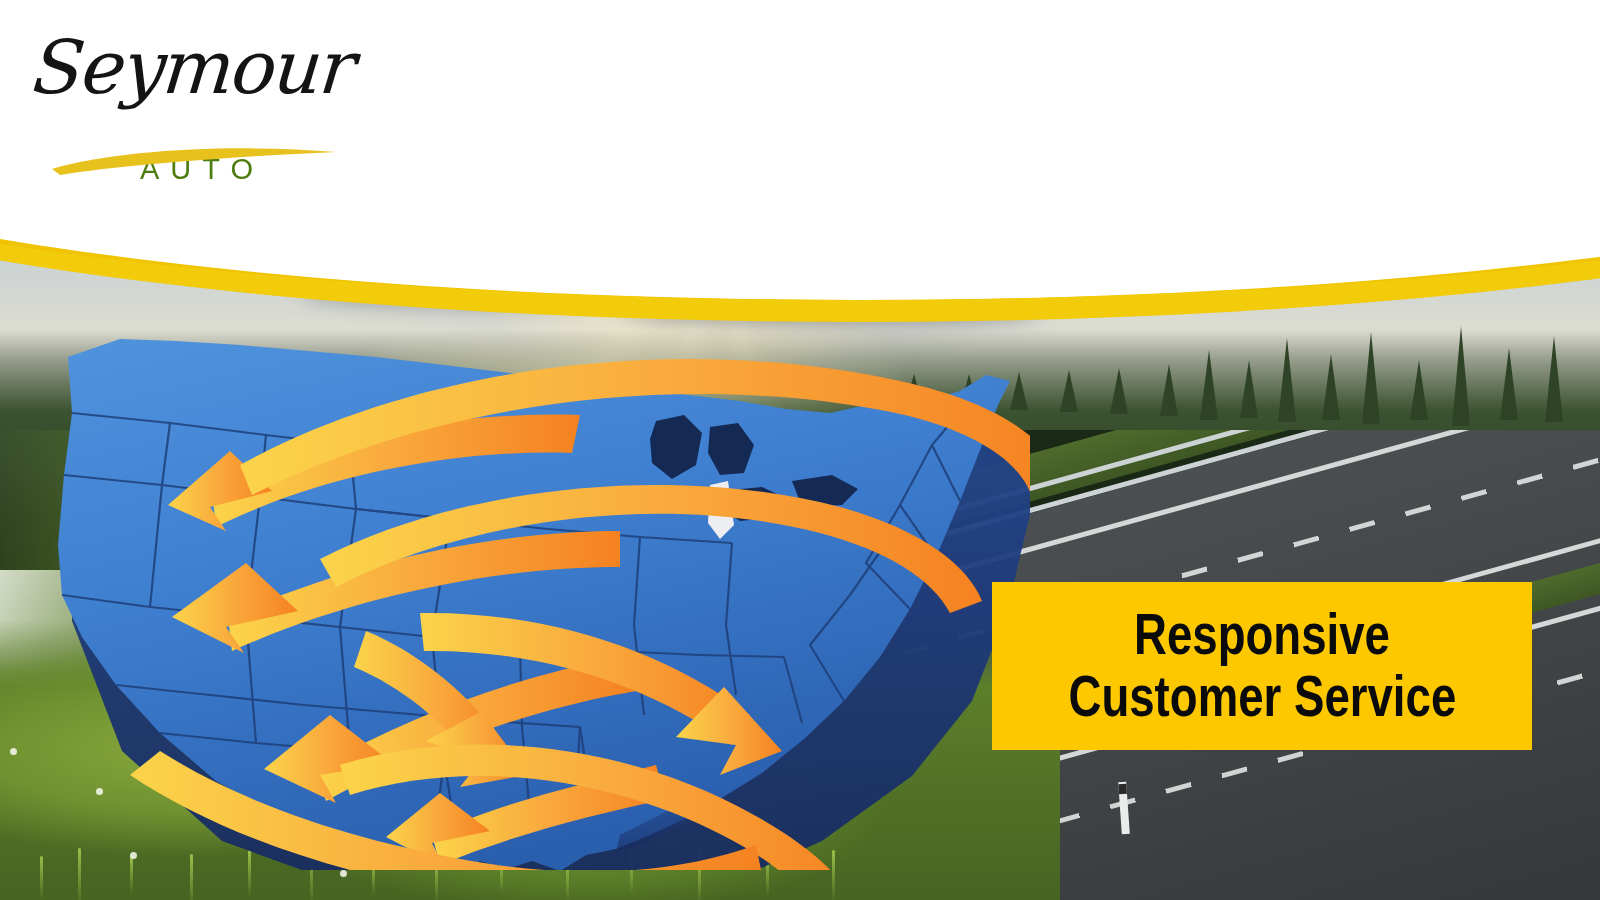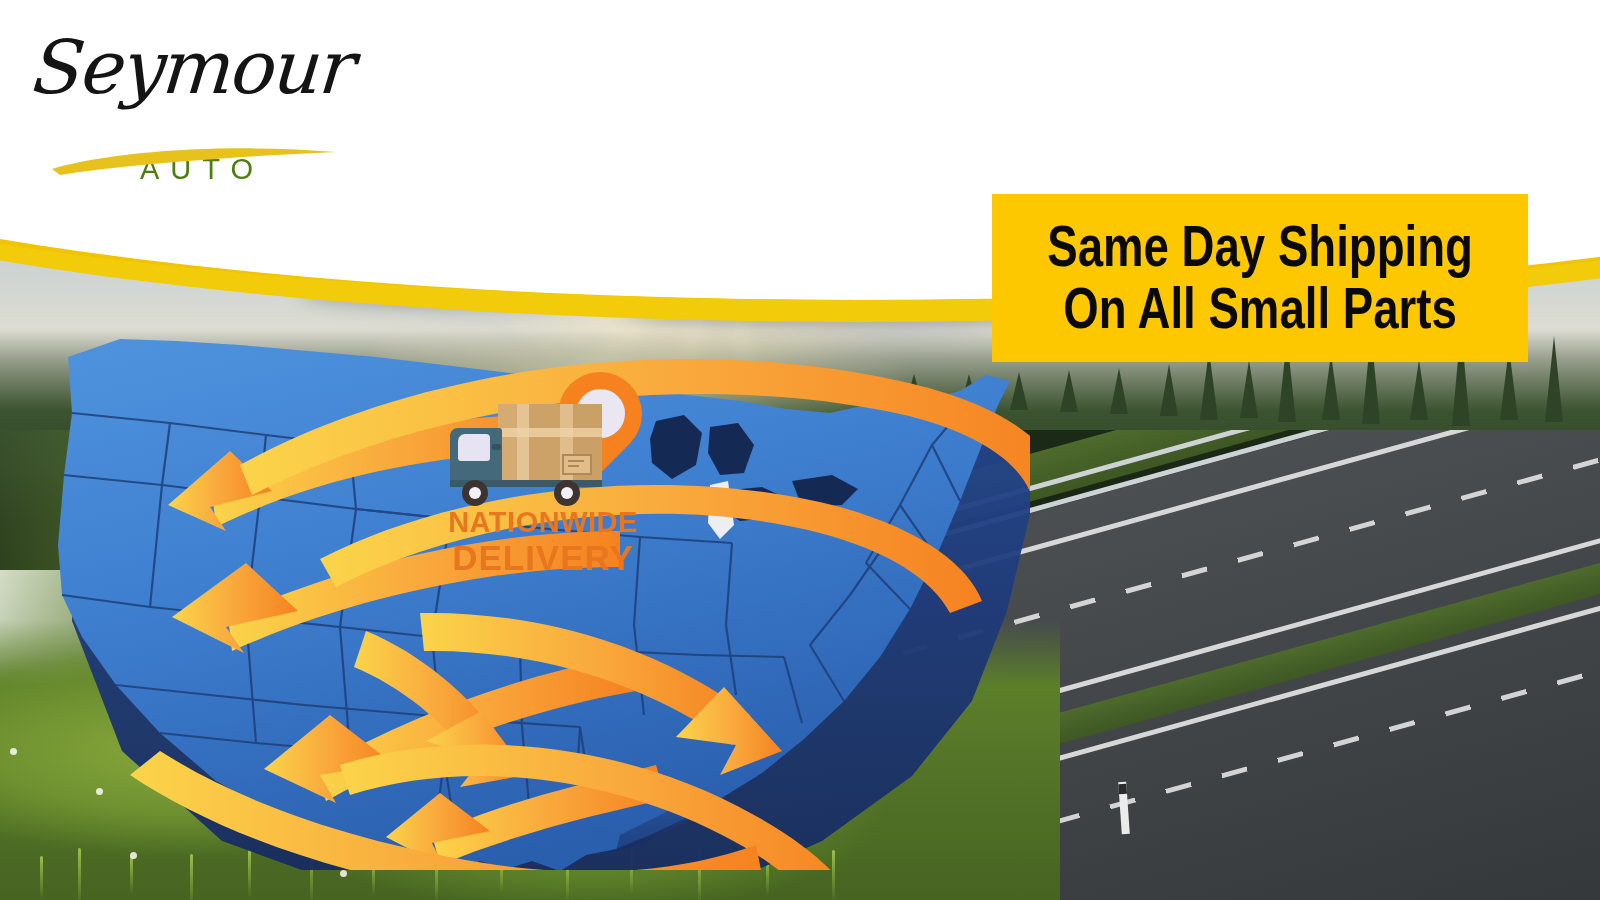--- a/index.html
+++ b/index.html
@@ -637,56 +637,34 @@
           M 320 470 C 450 430 610 450 734 520 C 800 556 836 596 846 628
           L 814 640 C 798 606 762 570 702 540 C 586 480 442 464 330 500 Z"></path>
 
         <path fill="url(#arrowG2)" d="
           M 110 480 C 200 540 320 580 450 600 C 560 616 660 610 742 580
           L 736 550 C 658 578 566 584 464 568 C 342 548 228 512 140 456 Z"></path>
       </g>
     </svg>
   </div>
 
-  <div class="delivery-group">
-    <div class="pin">
-      <div class="pin-body"></div>
-      <div class="pin-dot"></div>
-    </div>
-    <div class="truck">
-      <div class="t-box"></div>
-      <div class="t-tape"></div>
-      <div class="t-label"></div>
-      <div class="t-cab">
-          <div class="t-window"></div>
-        </div>
-      <div class="t-mirror"></div>
-      <div class="t-chassis"></div>
-      <div class="wheel wheel-f"></div>
-      <div class="wheel wheel-r"></div>
-    </div>
-    <div class="delivery-text">
-      <span class="dt-line1">NATIONWIDE</span>
-      <span class="dt-line2">DELIVERY</span>
-    </div>
-  </div>
 
   <div class="swoosh-white"></div>
   <div class="swoosh-band"></div>
 
   <div class="logo">
     <div class="logo-script">Seymour</div>
     <div class="logo-auto">AUTO</div>
     <div class="logo-swoosh">
       <svg viewBox="0 0 290 34" width="290" height="34" xmlns="http://www.w3.org/2000/svg">
         <path d="M 2 27 C 70 7 190 2 286 10 C 196 14 78 22 10 33 Z" fill="#e8c21c"></path>
       </svg>
     </div>
   </div>
 
-  <div class="fbox" id="fbox-0">
-    <span class="fbox-line">Same Day Shipping</span>
-    <span class="fbox-line">On All Small Parts</span>
+
+
+  <div class="fbox" id="fbox-2">
+    <span class="fbox-line">Responsive</span>
+    <span class="fbox-line">Customer Service</span>
   </div>
 
-
-
 </div>
 
 </body></html>

